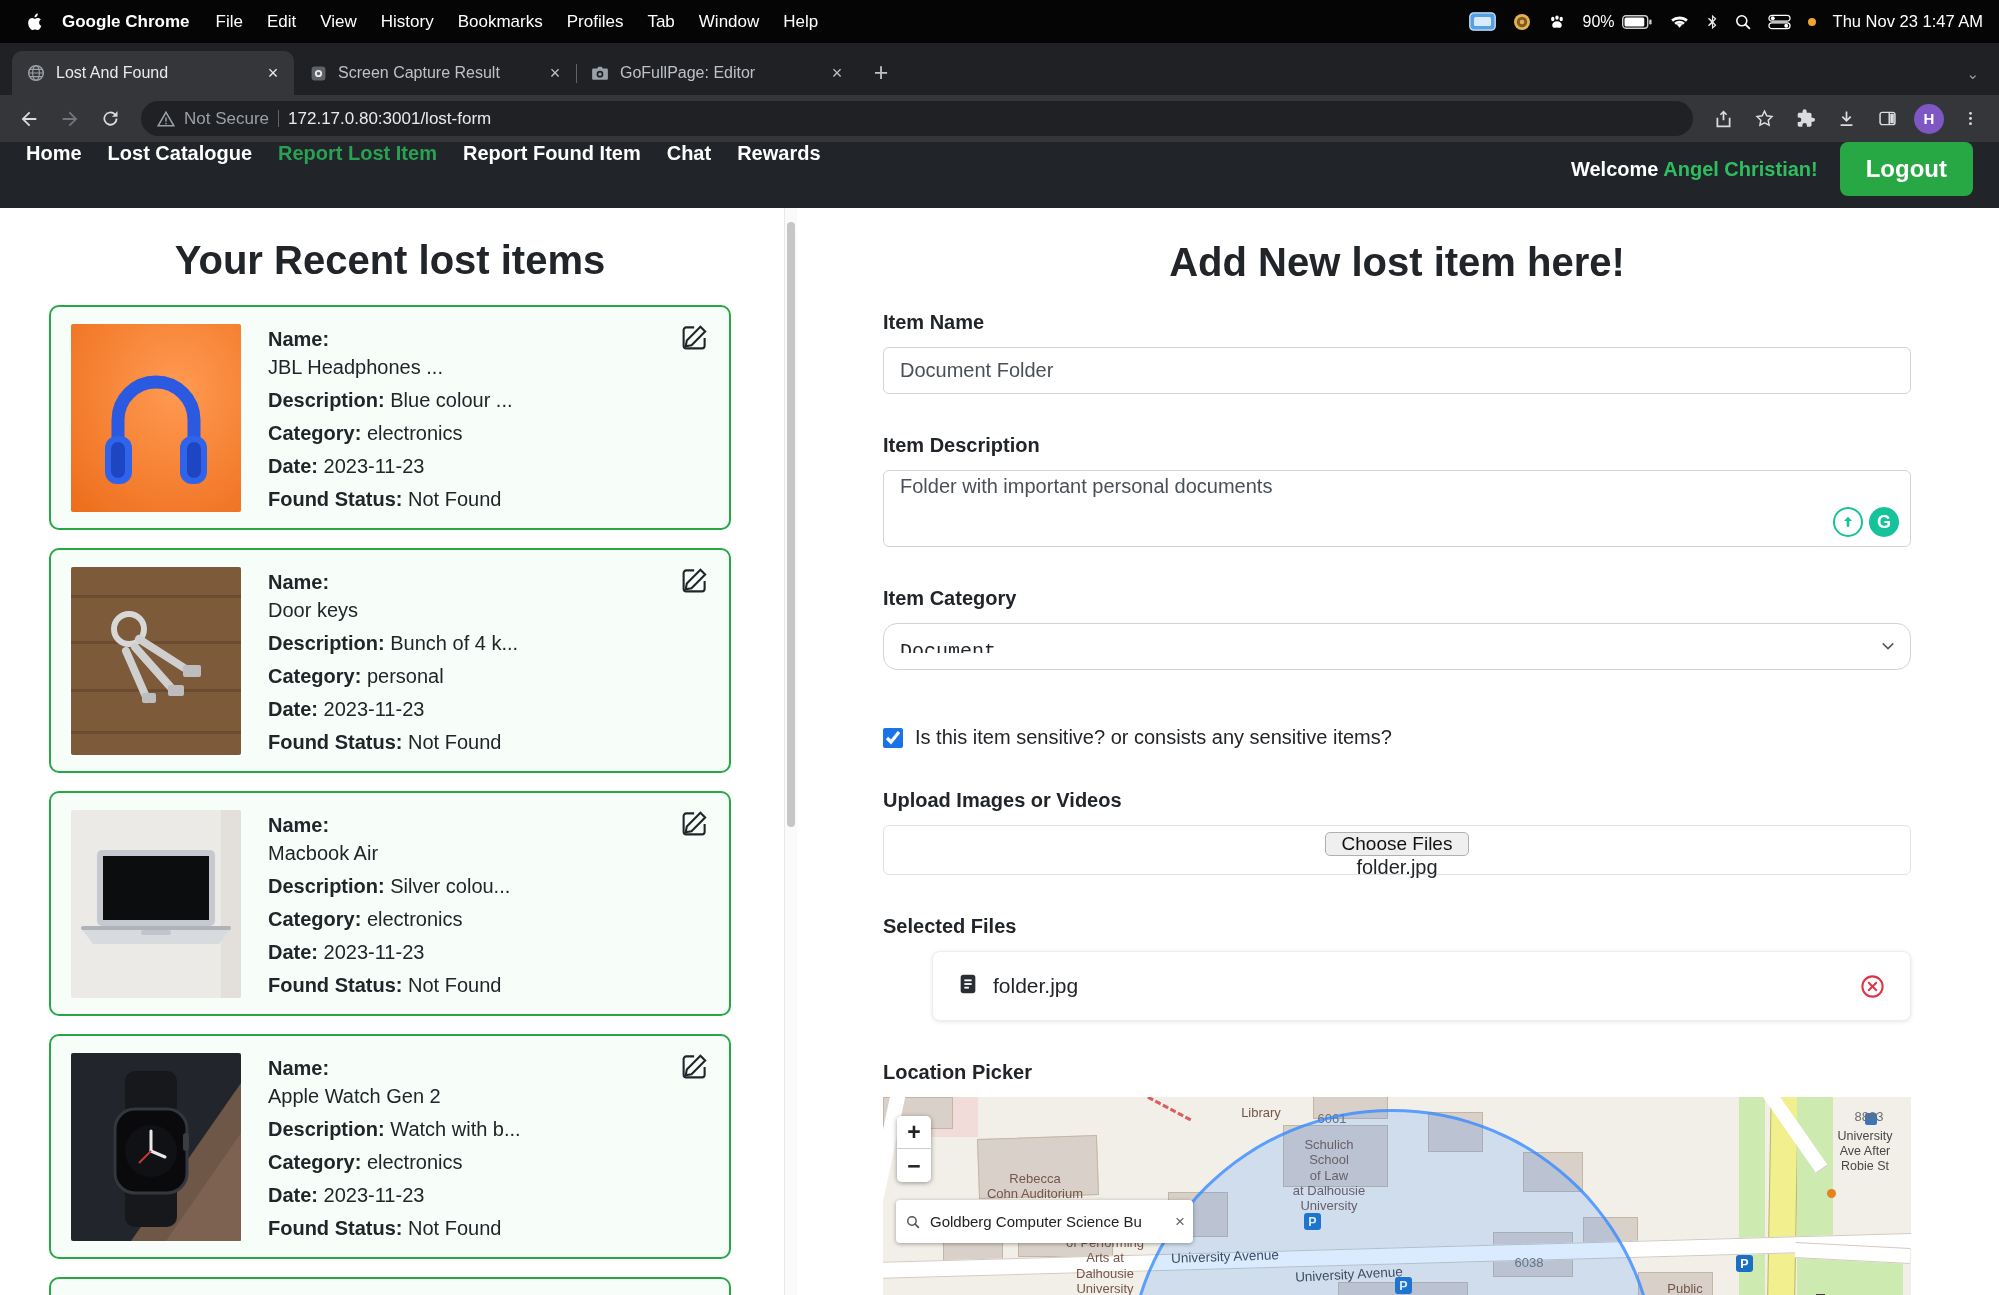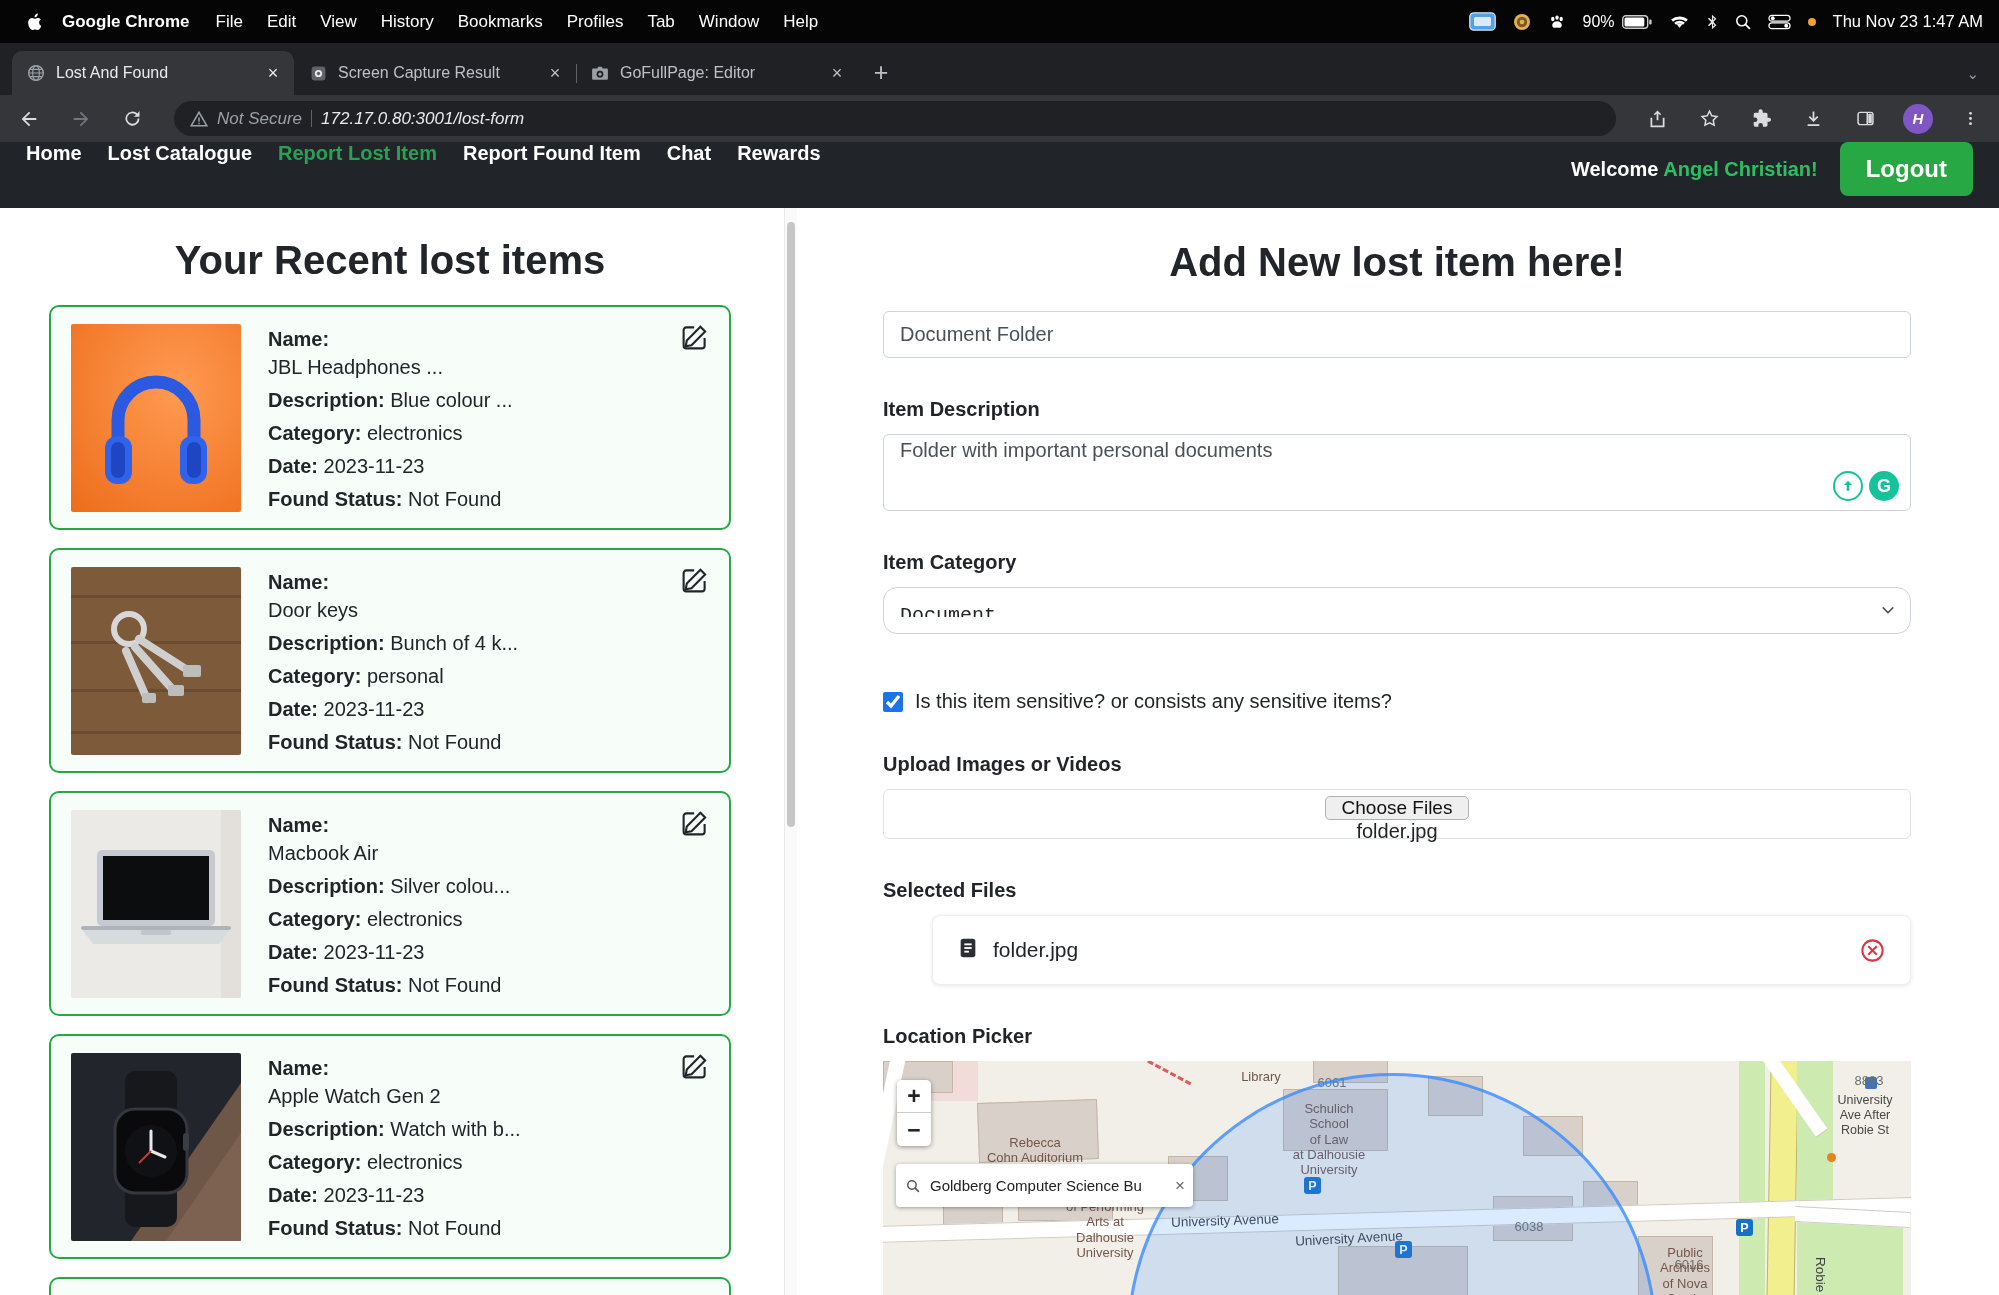--- a/index.html
+++ b/index.html
@@ -24,21 +24,21 @@
 .tab{width:282px;height:44px;display:flex;align-items:center;gap:10px;padding:0 10px 0 14px;color:#bdc1c6;font-size:16px;border-radius:10px 10px 0 0;position:relative;cursor:default;}
 .tab.active{background:#35363a;color:#e8eaed;}
 .tab:not(.active)+.tab:not(.active)::before{content:"";position:absolute;left:0;top:13px;width:1px;height:19px;background:#5f6368;}
 .favicon{width:20px;height:20px;flex:none;display:grid;place-items:center;}
 .tab-title{flex:1;white-space:nowrap;overflow:hidden;}
 .tab-close{width:22px;height:22px;border-radius:50%;display:grid;place-items:center;font-size:18px;line-height:1;flex:none;}
 .newtab{width:34px;height:34px;margin:0 0 6px 6px;display:grid;place-items:center;color:#bdc1c6;font-size:25px;}
 .tab-chevron{margin-left:auto;margin-bottom:12px;color:#9aa0a6;font-size:15px;padding-right:8px;}
 
 
-.toolbar{height:47px;background:#35363a;display:flex;align-items:center;padding:0 10px;gap:15px;font-style:italic;}
+.toolbar{height:47px;background:#35363a;display:flex;align-items:center;padding:0 10px;gap:4px;}
 .tb-btn{width:37px;height:37px;border-radius:50%;display:grid;place-items:center;color:#dadce0;flex:none;}
 .tb-btn.disabled{color:#72767b;}
 .addressbar{flex:1;height:35px;background:#202124;border-radius:18px;display:flex;align-items:center;padding:0 16px;color:#9aa0a6;font-size:17px;gap:9px;margin:0 8px;}
 .ab-sep{width:1px;height:17px;background:#5f6368;}
 .url{color:#e8eaed;white-space:nowrap;}
 .avatar{width:30px;height:30px;border-radius:50%;background:#7e57c2;color:#fff;font-size:15px;font-weight:700;display:grid;place-items:center;margin:0 4px;}
 
 
 .appnav{height:66px;background:#212529;display:flex;align-items:flex-start;padding:0 26px;}
 .nav-items{display:flex;align-items:center;gap:26px;}
@@ -449,20 +449,21 @@
         </div>
     </aside>
 
     <div class="panel-scrollbar">
       <div class="panel-thumb"></div>
     </div>
 
     <main class="main-panel">
       <h2>Add New lost item here!</h2>
 
+      <label class="fl first">Item Name</label>
       <input class="text-input" type="text" value="Document Folder" style="">
 
       <label class="fl">Item Description</label>
       <div class="ta-wrap">
         <textarea class="text-area" style="">Folder with important personal documents</textarea>
         <div class="gram-icons">
           <span class="gc left">
               <svg width="16" height="16" viewBox="0 0 24 24">
                 <path d="M12 4l6 6.5h-4V19h-4v-8.5H6z" fill="#15c39a"></path>
               </svg>

